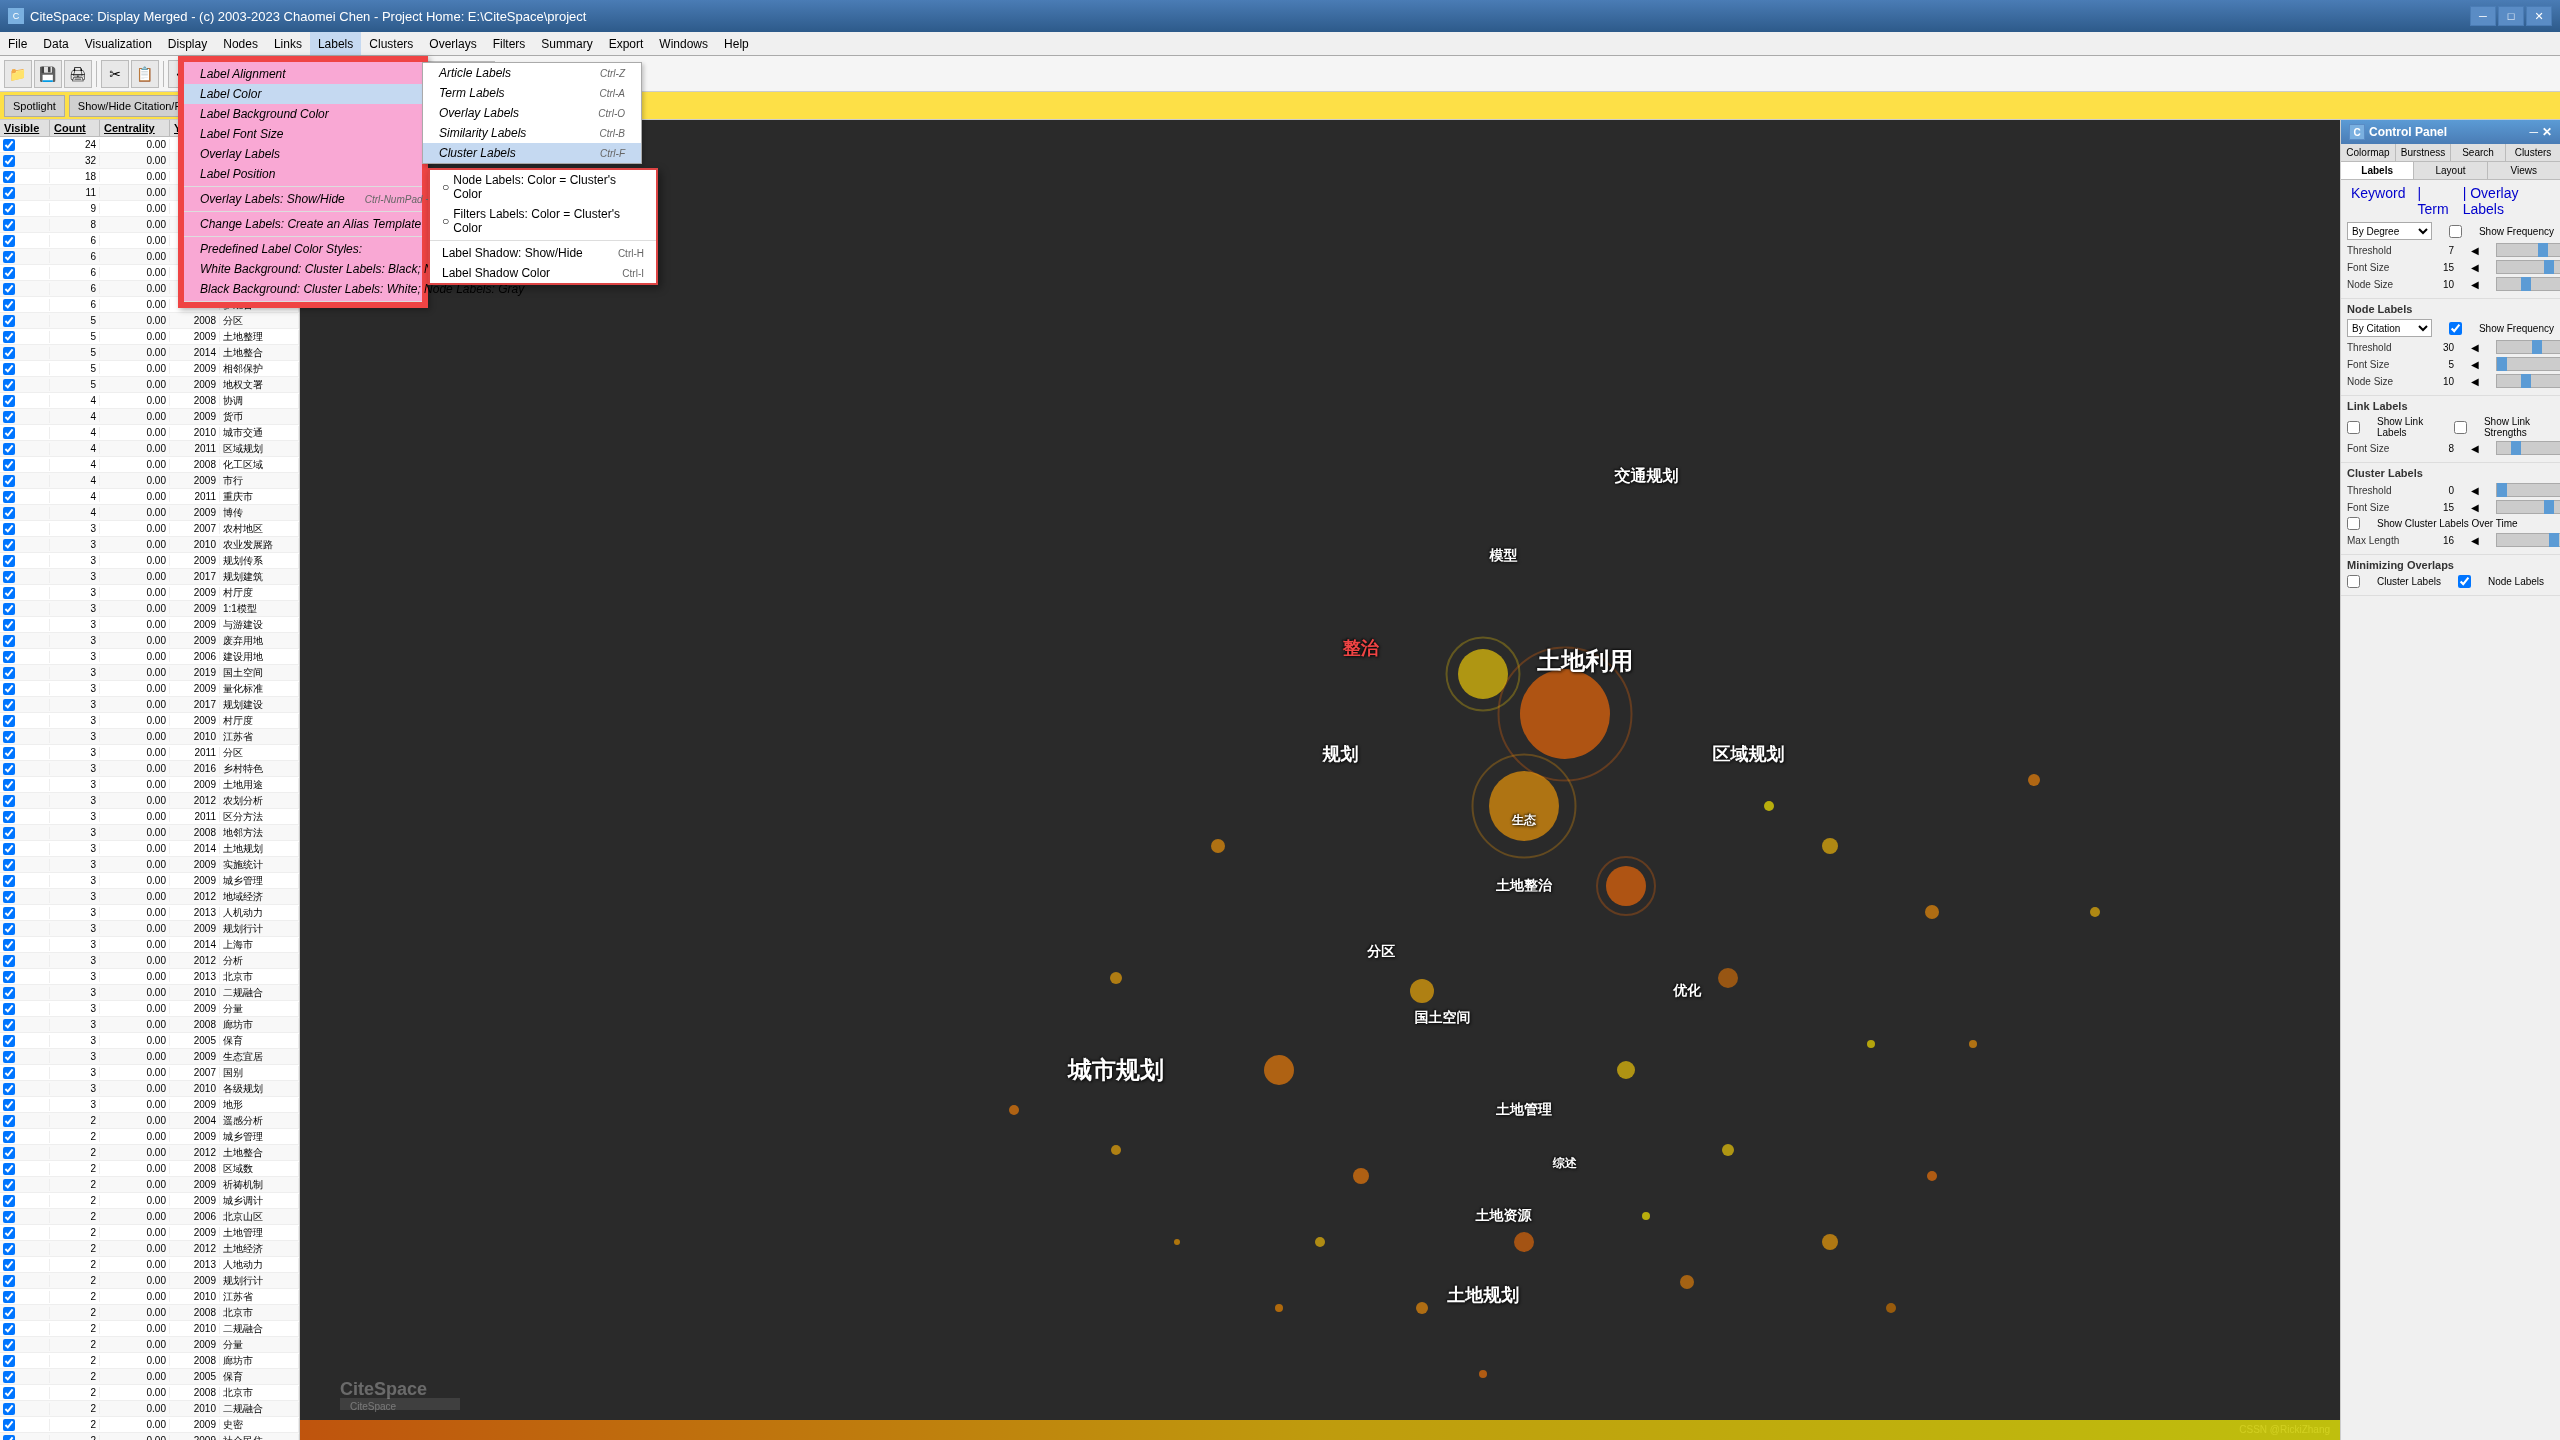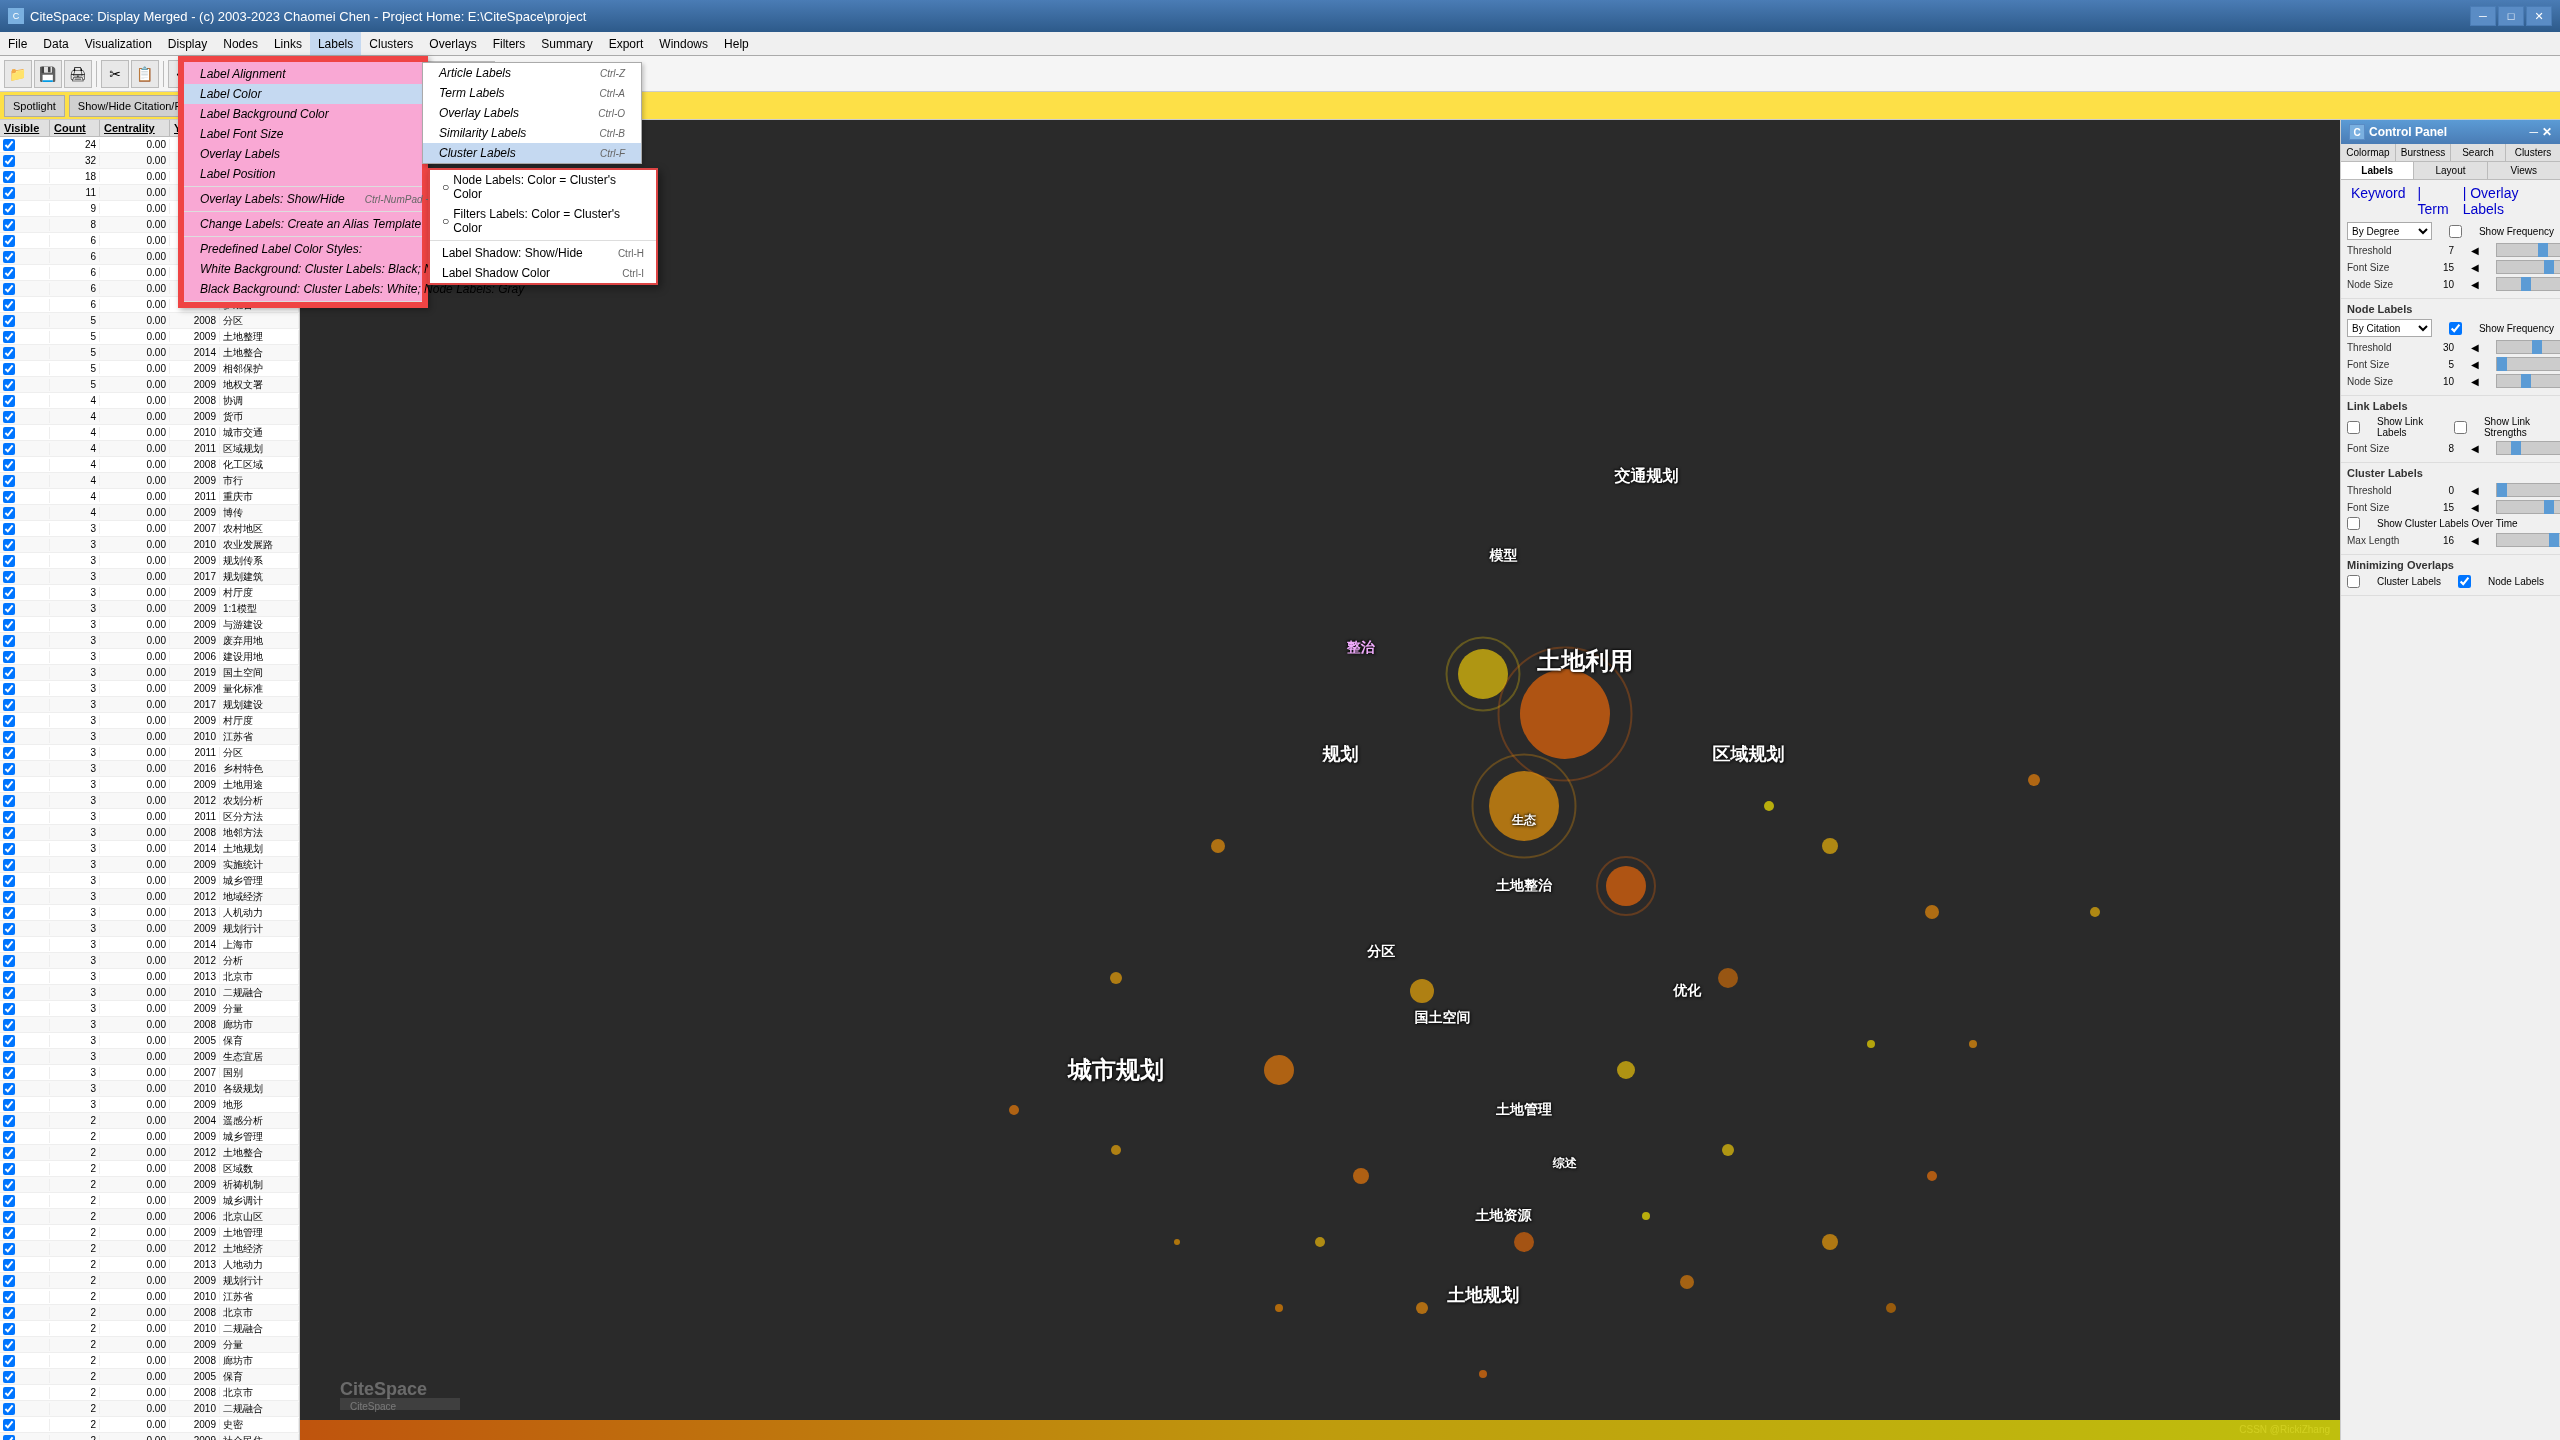--- a/index.html
+++ b/index.html
@@ -1222,21 +1222,21 @@
         <div class="viz-node" style="left: 88%; top: 60%; width: 10px; height: 10px; background: rgb(232, 176, 10); opacity: 0.7;"></div>
         <div class="viz-node" style="left: 82%; top: 70%; width: 8px; height: 8px; background: rgb(232, 144, 10); opacity: 0.7;"></div>
         <div class="viz-node" style="left: 78%; top: 90%; width: 10px; height: 10px; background: rgb(200, 112, 0); opacity: 0.7;"></div>
         <div class="viz-node" style="left: 48%; top: 90%; width: 8px; height: 8px; background: rgb(232, 133, 0); opacity: 0.7;"></div>
         <div class="viz-node" style="left: 43%; top: 85%; width: 6px; height: 6px; background: rgb(232, 149, 0); opacity: 0.7;"></div>
         <div class="viz-node" style="left: 66%; top: 83%; width: 8px; height: 8px; background: rgb(245, 230, 0); opacity: 0.7;"></div>
         <div class="viz-node" style="left: 72%; top: 52%; width: 10px; height: 10px; background: rgb(245, 230, 0); opacity: 0.7;"></div>
         <div class="viz-node" style="left: 77%; top: 70%; width: 8px; height: 8px; background: rgb(240, 216, 0); opacity: 0.7;"></div>
         <div class="viz-label" style="left: 66%; top: 27%; font-size: 16px; color: white; font-weight: bold; text-shadow: rgba(0, 0, 0, 0.9) 1px 1px 3px, rgba(0, 0, 0, 0.7) -1px -1px 2px;">交通规划</div>
         <div class="viz-label" style="left: 59%; top: 33%; font-size: 14px; color: white; font-weight: bold; text-shadow: rgba(0, 0, 0, 0.9) 1px 1px 3px, rgba(0, 0, 0, 0.7) -1px -1px 2px;">模型</div>
-        <div class="viz-label" style="left: 52%; top: 40%; font-size: 14px; color: #f0abfc; font-weight: bold; text-shadow: rgba(0, 0, 0, 0.9) 1px 1px 3px, rgba(0, 0, 0, 0.7) -1px -1px 2px;">整治</div>
+        <div class="viz-label" style="left: 52%; top: 40%; font-size: 18px; color: #ef4444; font-weight: bold; text-shadow: rgba(0, 0, 0, 0.9) 1px 1px 3px, rgba(0, 0, 0, 0.7) -1px -1px 2px;">整治</div>
         <div class="viz-label" style="left: 63%; top: 41%; font-size: 24px; color: white; font-weight: bold; text-shadow: rgba(0, 0, 0, 0.9) 1px 1px 3px, rgba(0, 0, 0, 0.7) -1px -1px 2px;">土地利用</div>
         <div class="viz-label" style="left: 51%; top: 48%; font-size: 18px; color: white; font-weight: bold; text-shadow: rgba(0, 0, 0, 0.9) 1px 1px 3px, rgba(0, 0, 0, 0.7) -1px -1px 2px;">规划</div>
         <div class="viz-label" style="left: 71%; top: 48%; font-size: 18px; color: white; font-weight: bold; text-shadow: rgba(0, 0, 0, 0.9) 1px 1px 3px, rgba(0, 0, 0, 0.7) -1px -1px 2px;">区域规划</div>
         <div class="viz-label" style="left: 60%; top: 53%; font-size: 12px; color: white; font-weight: bold; text-shadow: rgba(0, 0, 0, 0.9) 1px 1px 3px, rgba(0, 0, 0, 0.7) -1px -1px 2px;">生态</div>
         <div class="viz-label" style="left: 60%; top: 58%; font-size: 14px; color: white; font-weight: bold; text-shadow: rgba(0, 0, 0, 0.9) 1px 1px 3px, rgba(0, 0, 0, 0.7) -1px -1px 2px;">土地整治</div>
         <div class="viz-label" style="left: 53%; top: 63%; font-size: 14px; color: white; font-weight: bold; text-shadow: rgba(0, 0, 0, 0.9) 1px 1px 3px, rgba(0, 0, 0, 0.7) -1px -1px 2px;">分区</div>
         <div class="viz-label" style="left: 56%; top: 68%; font-size: 14px; color: white; font-weight: bold; text-shadow: rgba(0, 0, 0, 0.9) 1px 1px 3px, rgba(0, 0, 0, 0.7) -1px -1px 2px;">国土空间</div>
         <div class="viz-label" style="left: 40%; top: 72%; font-size: 24px; color: white; font-weight: bold; text-shadow: rgba(0, 0, 0, 0.9) 1px 1px 3px, rgba(0, 0, 0, 0.7) -1px -1px 2px;">城市规划</div>
         <div class="viz-label" style="left: 60%; top: 75%; font-size: 14px; color: white; font-weight: bold; text-shadow: rgba(0, 0, 0, 0.9) 1px 1px 3px, rgba(0, 0, 0, 0.7) -1px -1px 2px;">土地管理</div>
         <div class="viz-label" style="left: 62%; top: 79%; font-size: 12px; color: white; font-weight: bold; text-shadow: rgba(0, 0, 0, 0.9) 1px 1px 3px, rgba(0, 0, 0, 0.7) -1px -1px 2px;">综述</div>

